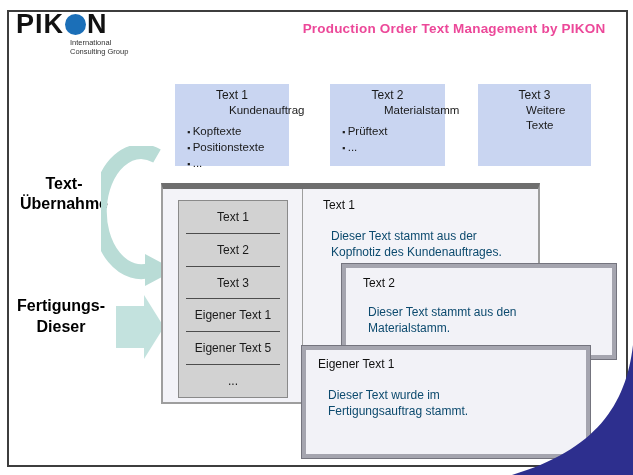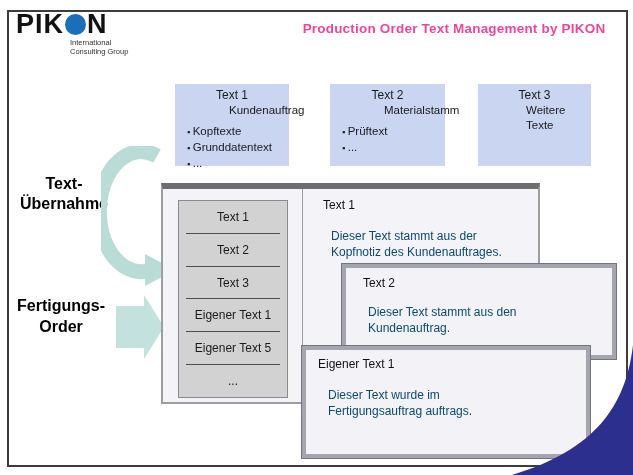--- a/index.html
+++ b/index.html
@@ -80,21 +80,21 @@
     </div>
   </div>
 
   <div class="title">Production Order Text Management by PIKON</div>
 
   <div class="src-box box1">
     <div class="hd">Text 1</div>
     <div class="sub">Kundenauftrag</div>
     <ul>
       <li>Kopftexte</li>
-      <li>Grunddatentext</li>
+      <li>Positionstexte</li>
       <li>...</li>
     </ul>
   </div>
 
   <div class="src-box box2">
     <div class="hd">Text 2</div>
     <div class="sub">Materialstamm</div>
     <ul>
       <li>Prüftext</li>
       <li>...</li>
@@ -105,21 +105,21 @@
     <div class="hd">Text 3</div>
     <div class="sub">Weitere Texte</div>
   </div>
 
   <div class="lbl lbl-transfer">
     <div>Text-</div>
     <div>Übernahme</div>
   </div>
   <div class="lbl lbl-orders">
     <div>Fertigungs-</div>
-    <div>Order</div>
+    <div>Dieser</div>
   </div>
 
   <svg class="curve-arrow" width="80" height="146" viewBox="0 0 80 146">
     <path d="M 56,10 A 42,60 0 1 0 50,124" fill="none" stroke="#b9dcd6" stroke-width="15"></path>
     <polygon points="44,108 74,124 44,140" fill="#b9dcd6"></polygon>
   </svg>
 
   <svg class="block-arrow" width="48" height="64" viewBox="0 0 48 64">
     <polygon points="0,11 28,11 28,0 48,32 28,64 28,53 0,53" fill="#c3e2de"></polygon>
   </svg>
@@ -140,28 +140,28 @@
         <div>Dieser Text stammt aus der</div>
         <div>Kopfnotiz des Kundenauftrages.</div>
       </div>
     </div>
   </div>
 
   <div class="float-box note2">
     <div class="note-head">Text 2</div>
     <div class="note-body">
       <div>Dieser Text stammt aus den</div>
-      <div>Kundenauftrag.</div>
+      <div>Materialstamm.</div>
     </div>
   </div>
 
   <div class="float-box note3">
     <div class="note-head">Eigener Text 1</div>
     <div class="note-body">
       <div>Dieser Text wurde im</div>
-      <div>Fertigungsauftrag auftrags.</div>
+      <div>Fertigungsauftrag stammt.</div>
     </div>
   </div>
 
   <svg class="corner-swoosh" width="133" height="132" viewBox="0 0 133 132">
     <path d="M 133,2 C 126,62 96,107 12,132 L 133,132 Z" fill="#2d2f8e"></path>
   </svg>
 </div>
 
 </body></html>

